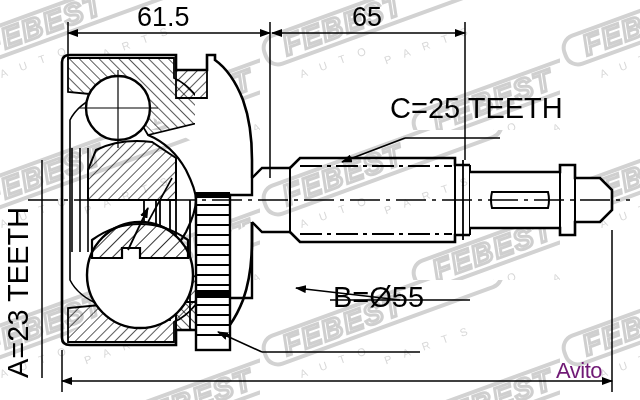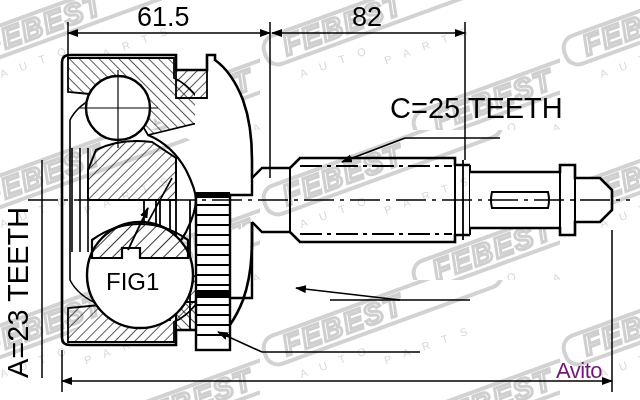--- a/index.html
+++ b/index.html
@@ -203,27 +203,27 @@
       <line x1="262" y1="352" x2="420" y2="352" stroke-width="1.6"></line>
 
       <path d="M128,250 L148,208" stroke-width="1.8" marker-end="url(#arrR)"></path>
     </g>
   </svg>
 
   <div id="labels">
 
     <div class="lbl dim" style="left:137px;top:2px;">61.5</div>
 
-    <div class="lbl dim" style="left:352px;top:2px;">82</div>
+    <div class="lbl dim" style="left:352px;top:2px;">65</div>
 
     <div class="lbl big" style="left:390px;top:92px;">C=25 TEETH</div>
 
+    <div class="lbl big" style="left:333px;top:281px;">B=Ø55</div>
 
 
 
     <div class="lbl vert" style="left:2px;top:378px;">A=23 TEETH</div>
 
-    <div class="lbl fig" style="left:106px;top:268px;">FIG1</div>
 
     <div class="avito" style="left:556px;top:358px;">Avito</div>
   </div>
 
 </div>
 
 </body></html>

